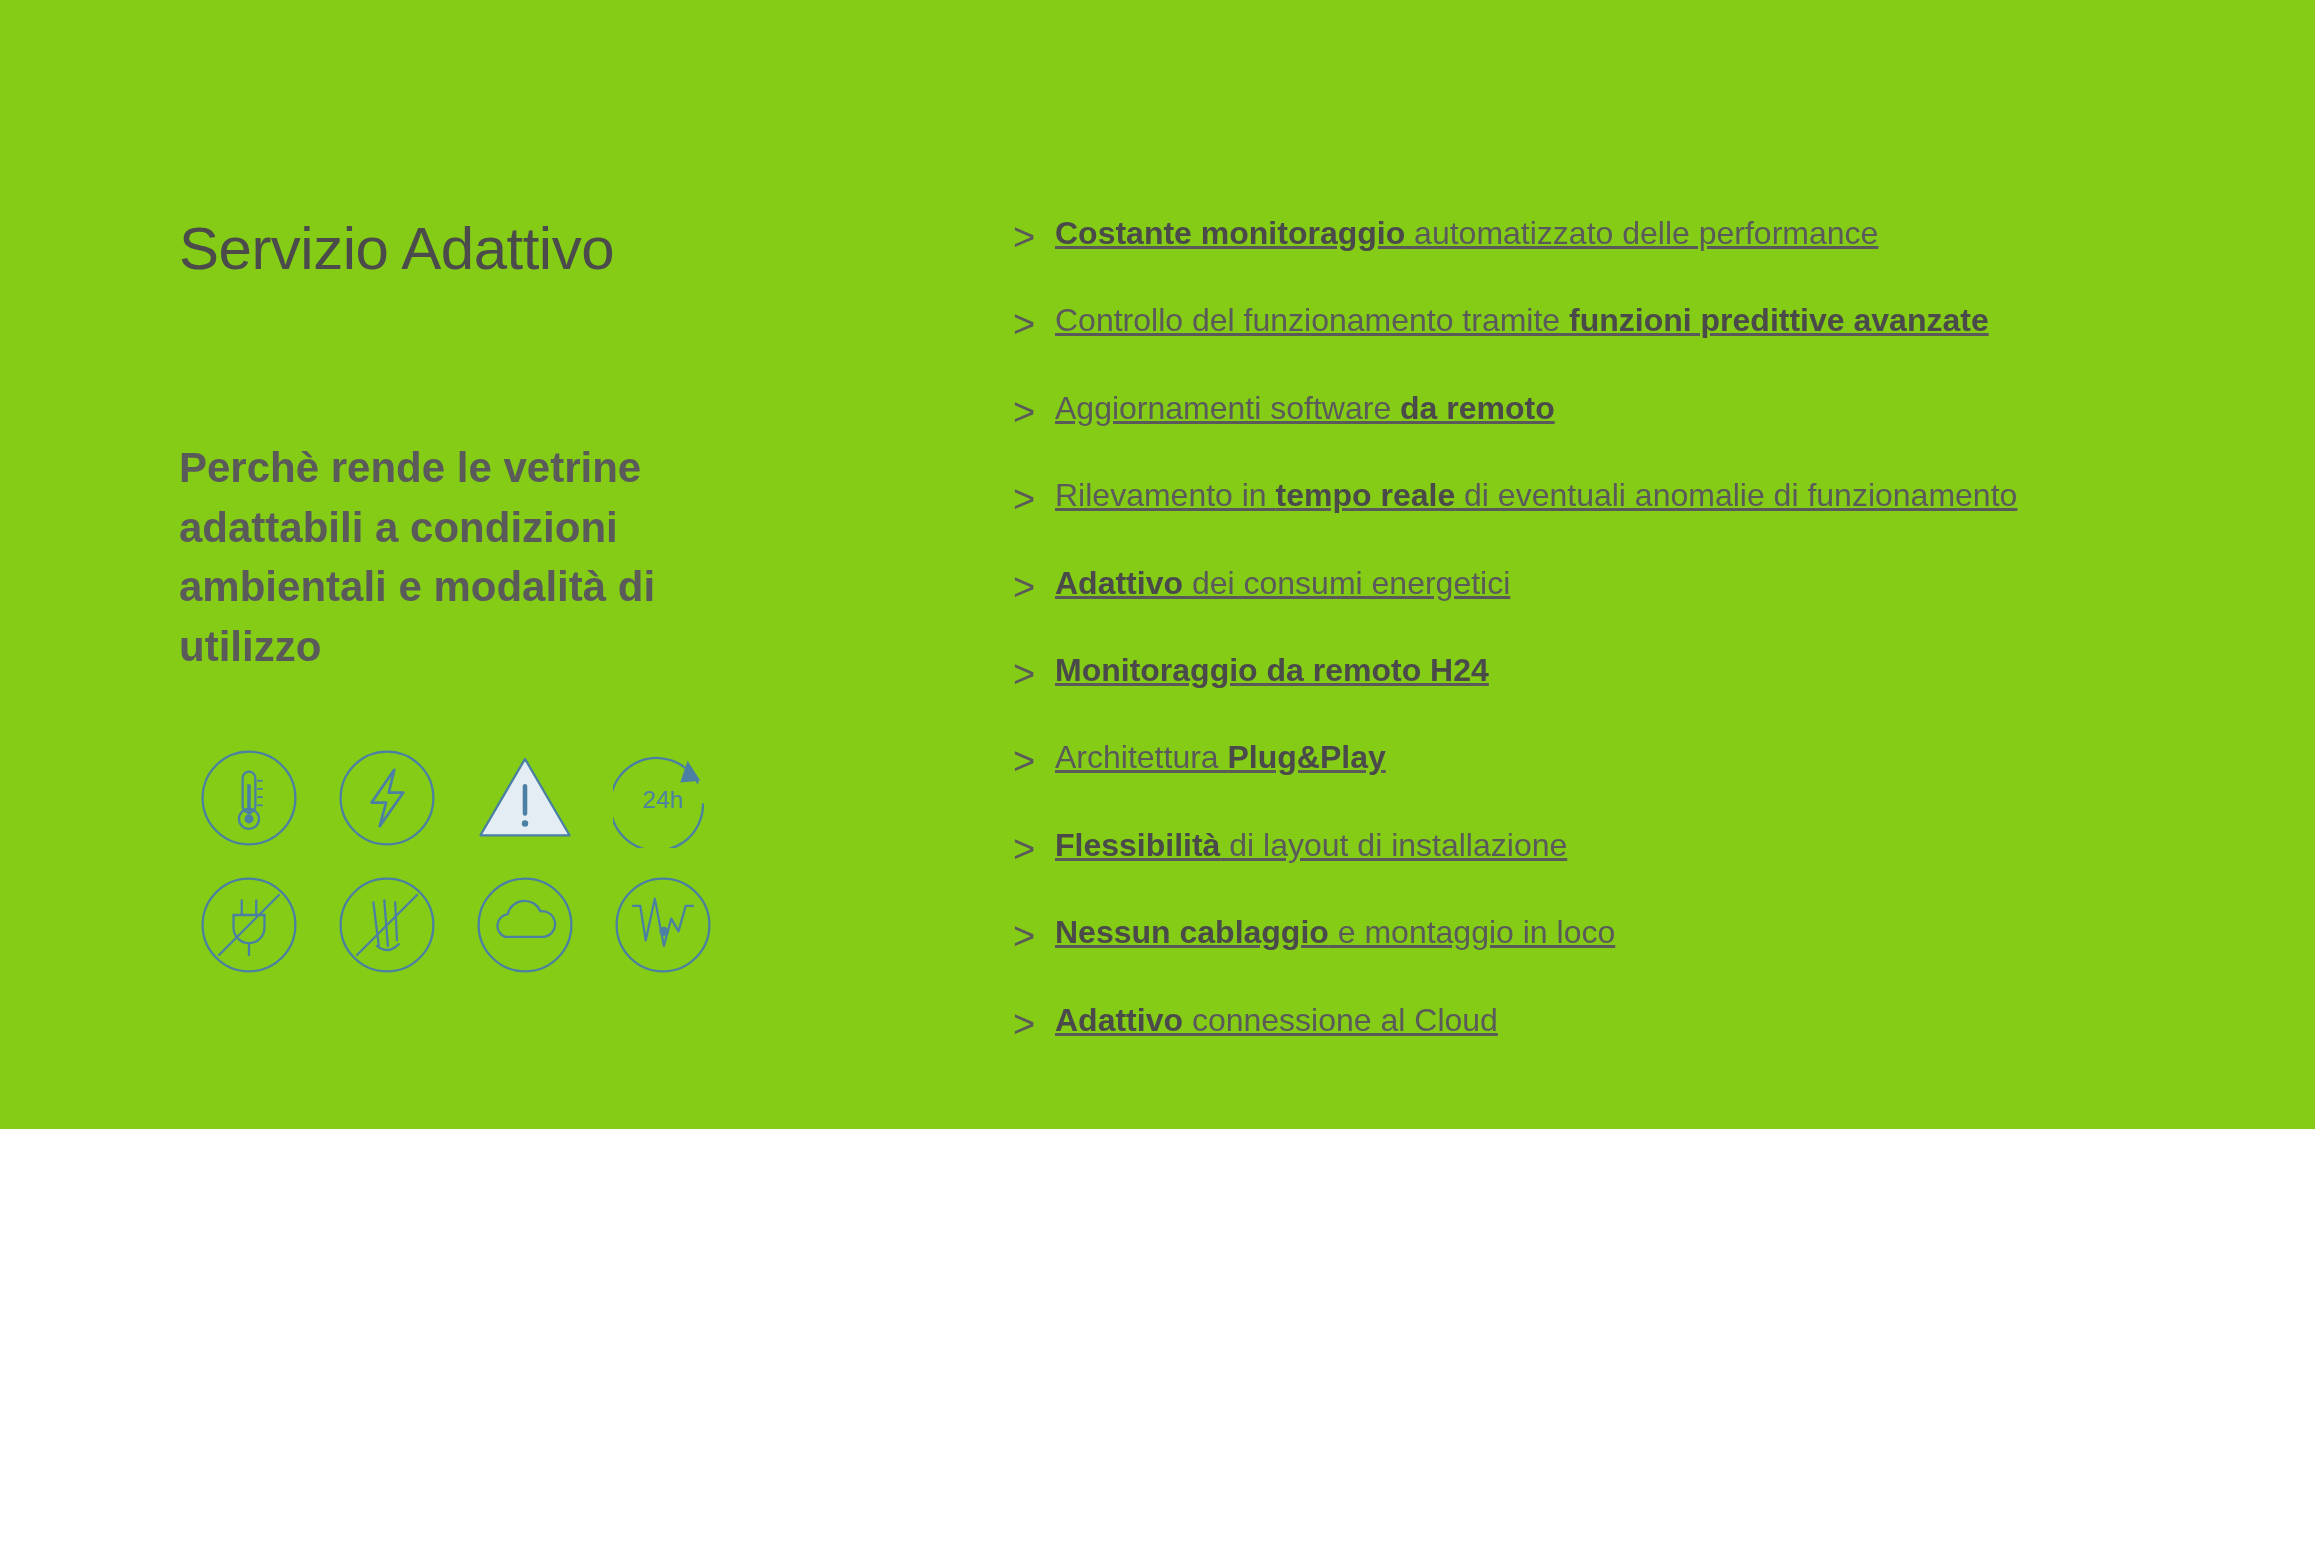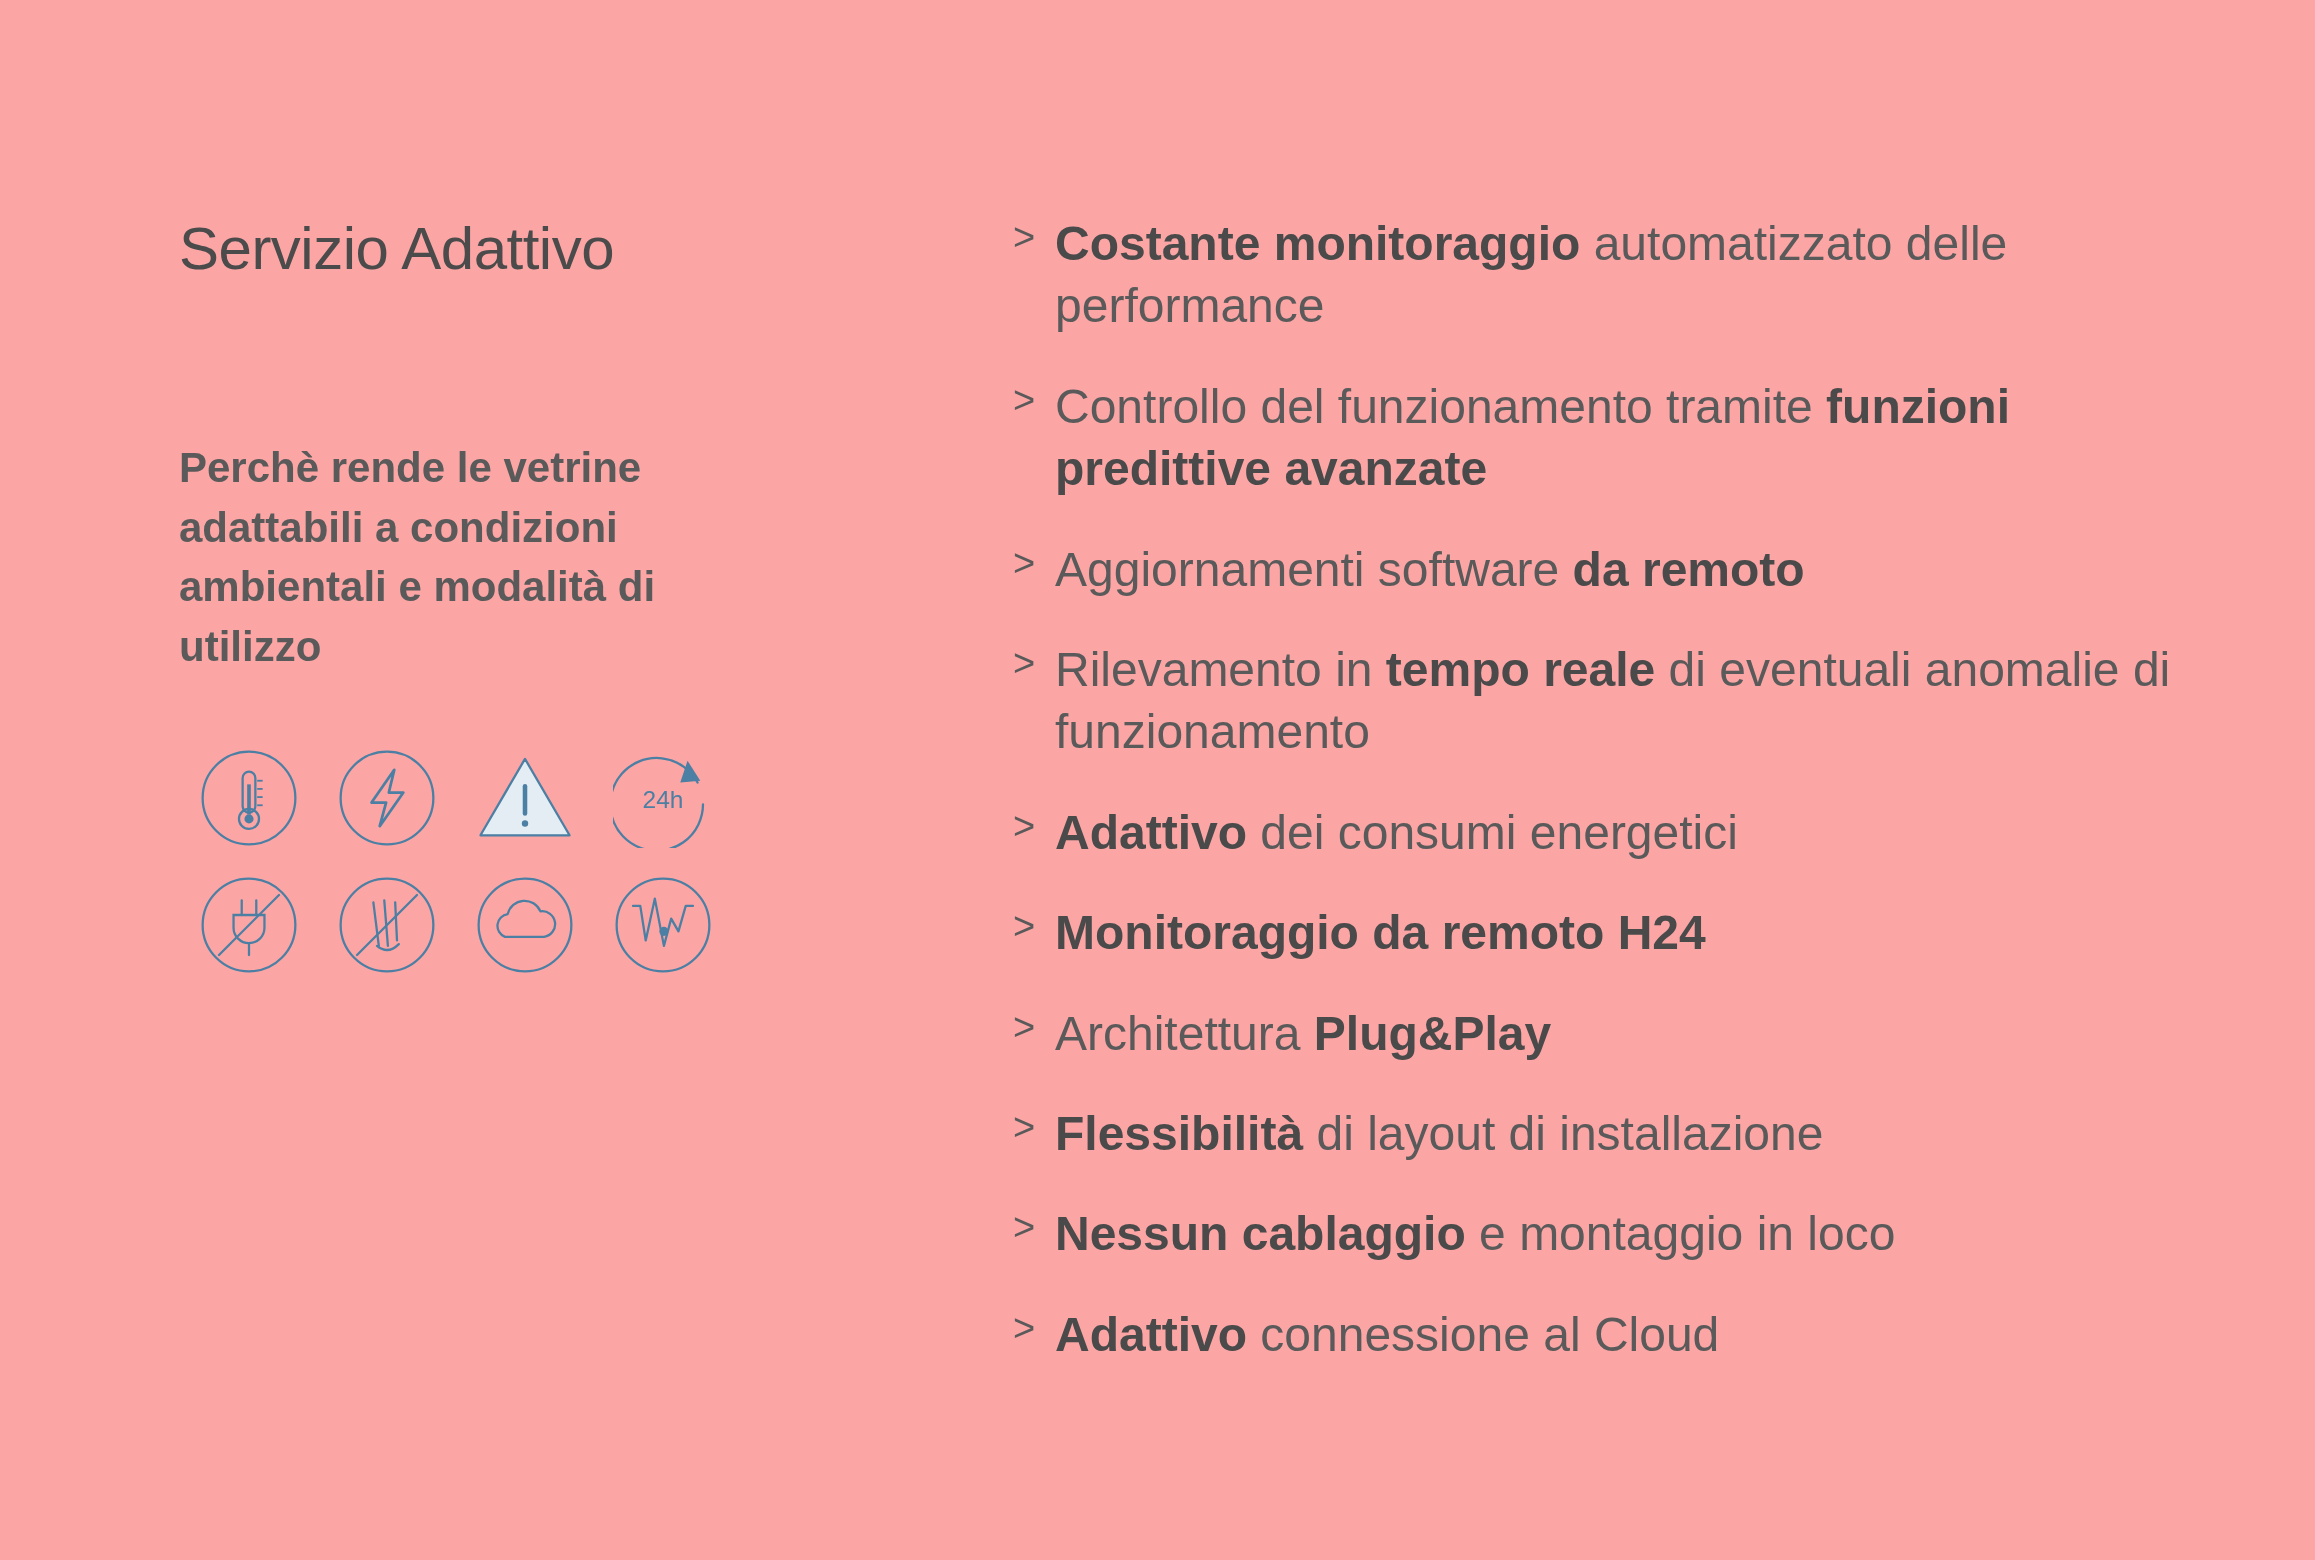--- a/index.html
+++ b/index.html
@@ -11,22 +11,22 @@
     width: 2316px;
     height: 1560px;
     font-family: "Liberation Sans", sans-serif;
     color: #4a4a4a;
     -webkit-font-smoothing: antialiased;
     overflow: hidden;
   }
   .slide {
     position: relative;
     width: 2316px;
-    height: 1560px;
-    background: #fca5a5;
+    height: 1129px;
+    background: #84cc16;
   }
 
   
   .left-col {
     position: absolute;
     left: 179px;
     top: 215px;
     width: 688px;
   }
   .title {
@@ -81,24 +81,25 @@
   .bullet-marker {
     flex: 0 0 auto;
     width: 42px;
     font-size: 38px;
     line-height: 1.30;
     color: #5a5a5a;
     font-weight: 400;
   }
   .bullet-text {
     flex: 1 1 auto;
-    font-size: 48px;
+    font-size: 32px;
     line-height: 1.30;
     color: #5a5a5a;
     font-weight: 400;
+    text-decoration: underline;
   }
   .bullet-text b { font-weight: 700; color: #4a4a4a; }
 </style>
 </head>
 <body>
 
 <div class="slide">
 
   <div class="left-col">
     <h1 class="title">Servizio Adattivo</h1>

